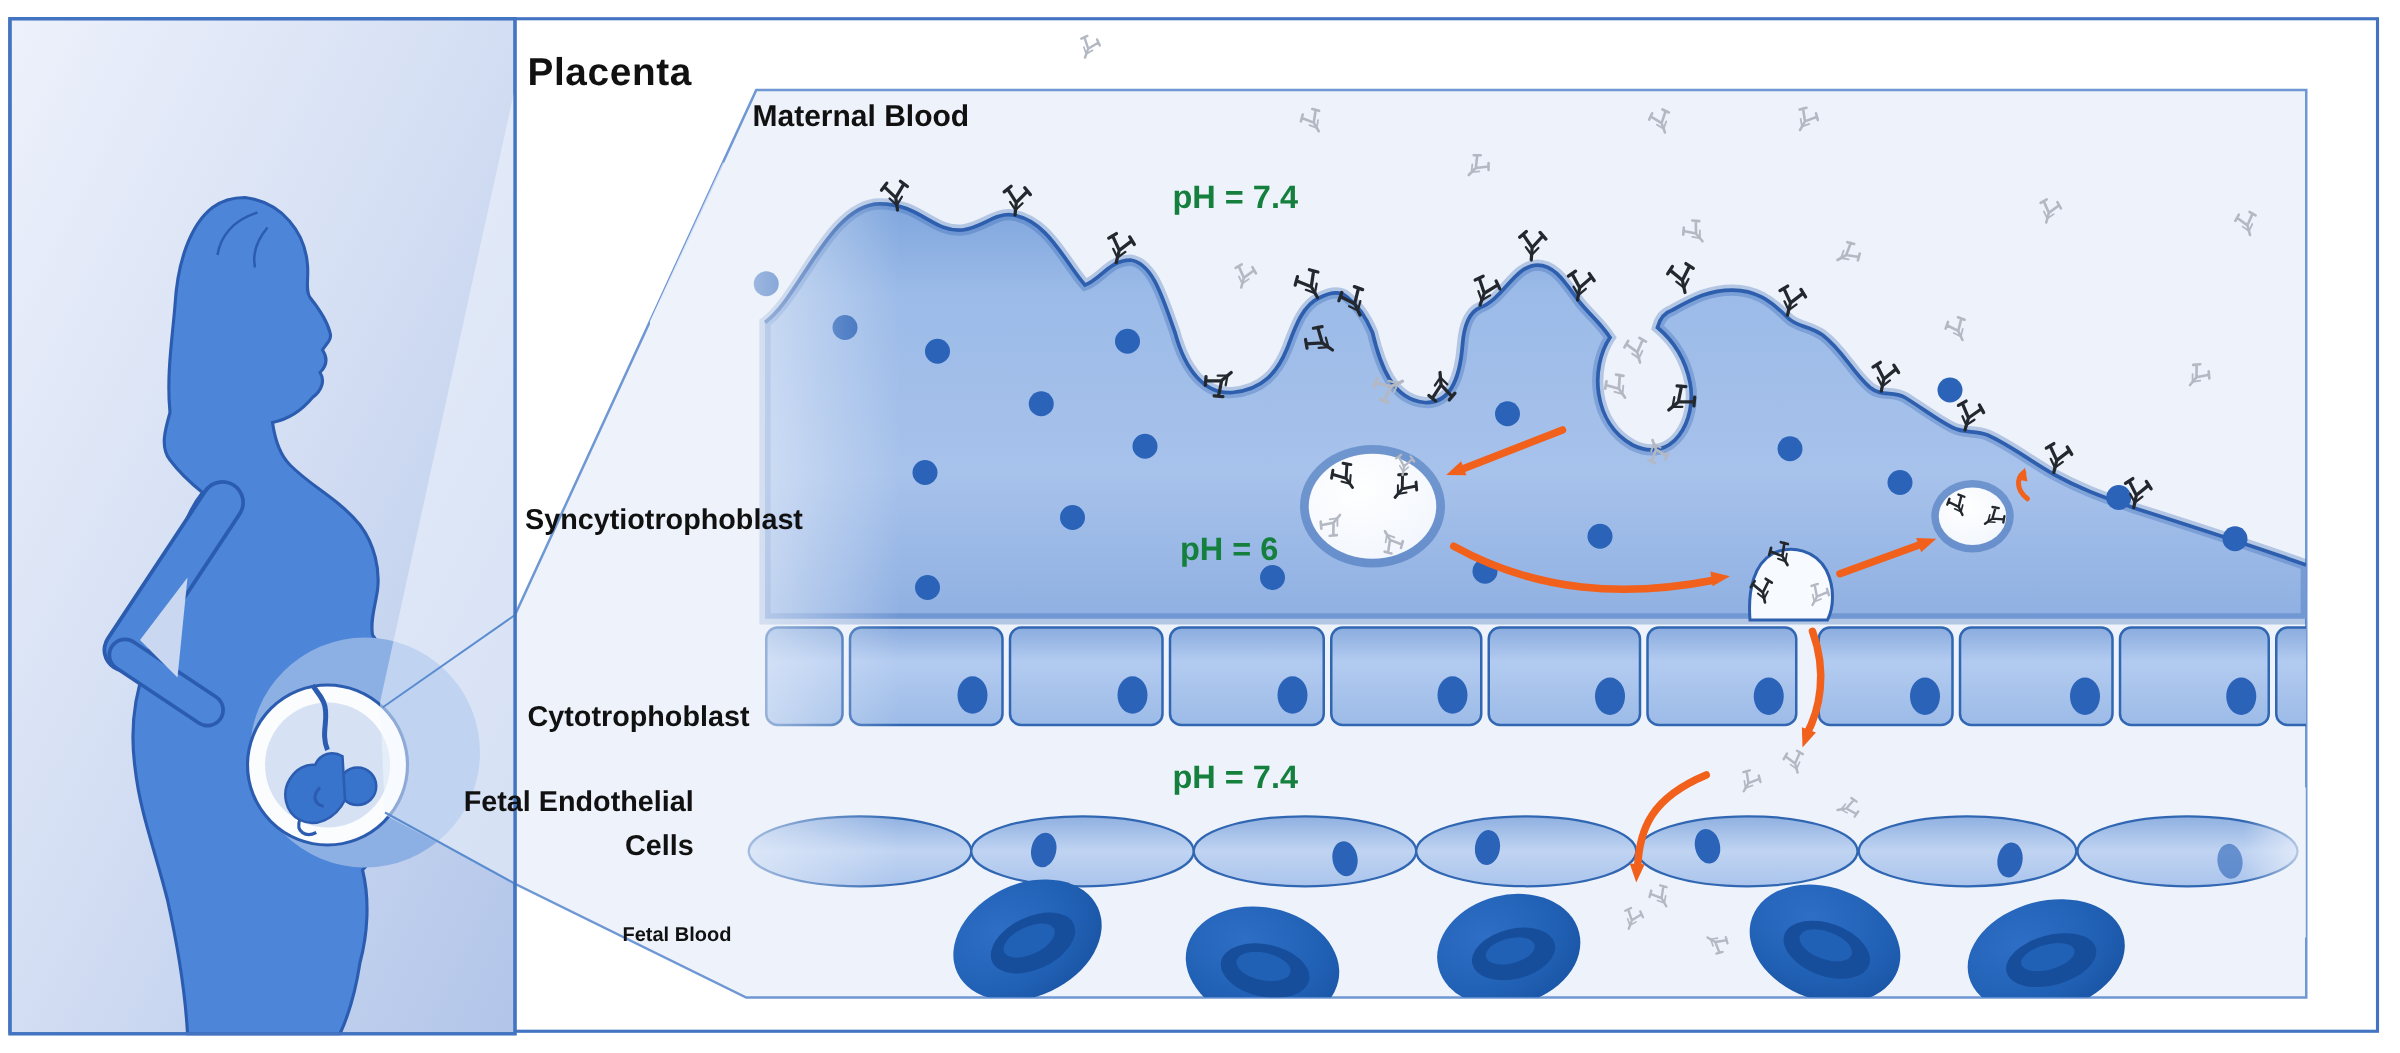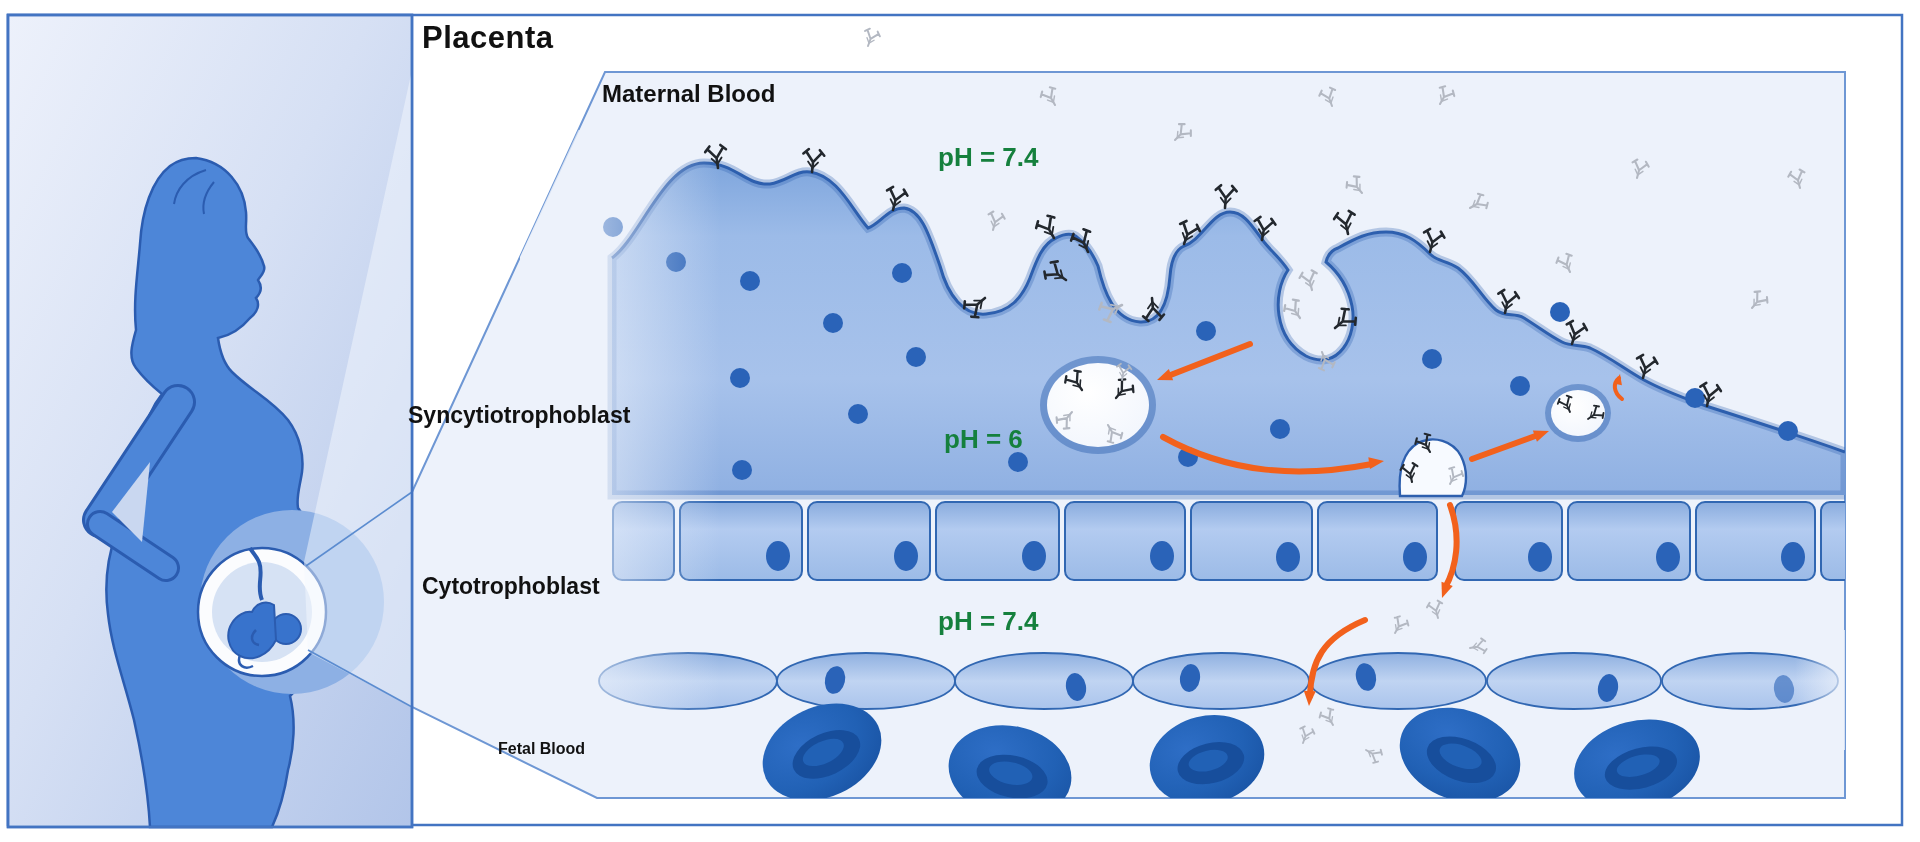--- a/index.html
+++ b/index.html
@@ -300,21 +300,25 @@
       <path d="M262,600 C256,586 264,574 259,562 C256,555 252,552 250,548" fill="none" stroke-width="4"></path>
     </g>
 
     <polygon points="304,562 412,70 412,707 308,652" fill="rgba(243,247,254,0.5)"></polygon>
     <line x1="306" y1="566" x2="412" y2="492" stroke="#5b8cd0" stroke-width="1.6"></line>
     <line x1="308" y1="650" x2="412" y2="707" stroke="#5b8cd0" stroke-width="1.6"></line>
     <rect x="8" y="15" width="404" height="812" fill="none" stroke="#4374c2" stroke-width="2.5"></rect>
   </g>
 </svg>
 
-<div class="lbl title" style="left:422px;top:20px;">Placenta</div>
+<div class="lbl title" style="left:422px;top:40px;">Placenta</div>
 <div class="lbl" style="left:602px;top:80px;font-size:24px;">Maternal Blood</div>
 <div class="ph" style="left:938px;top:142px;">pH = 7.4</div>
 <div class="ph" style="left:944px;top:393px;margin-top:31px;">pH = 6</div>
 <div class="ph" style="left:938px;top:606px;">pH = 7.4</div>
-<div class="lbl layer" style="left:408px;top:402px;">Syncytiotrophoblast</div>
-<div class="lbl layer" style="left:422px;top:560px;margin-top:13px;">Cytotrophoblast</div>
+<div class="lbl layer" style="left:420px;top:402px;">Syncytiotrophoblast</div>
+<div class="lbl layer" style="left:422px;top:560px;">Cytotrophoblast</div>
+<div class="lbl layer ra" style="left:345px;top:628px;width:210px;">
+  <div>Fetal Endothelial</div>
+  <div style="margin-top:8px;">Cells</div>
+</div>
 <div class="lbl" style="left:498px;top:740px;font-size:16px;">Fetal Blood</div>
 </div>
 
 </body></html>

